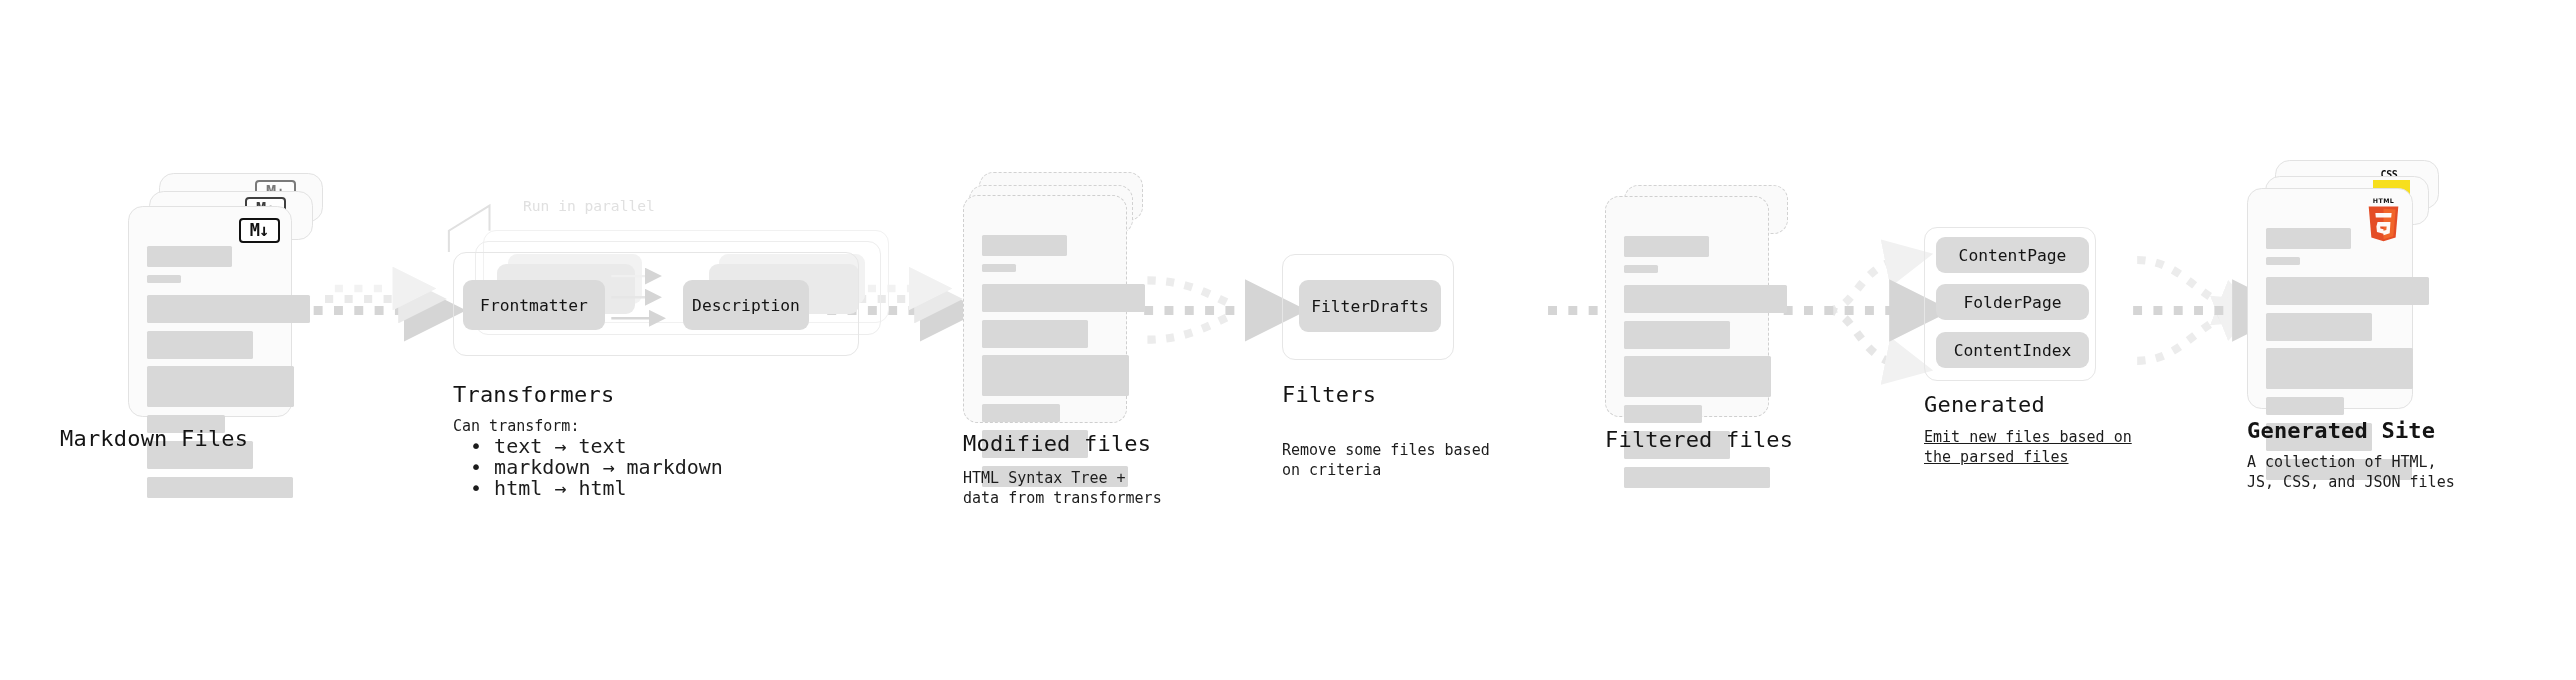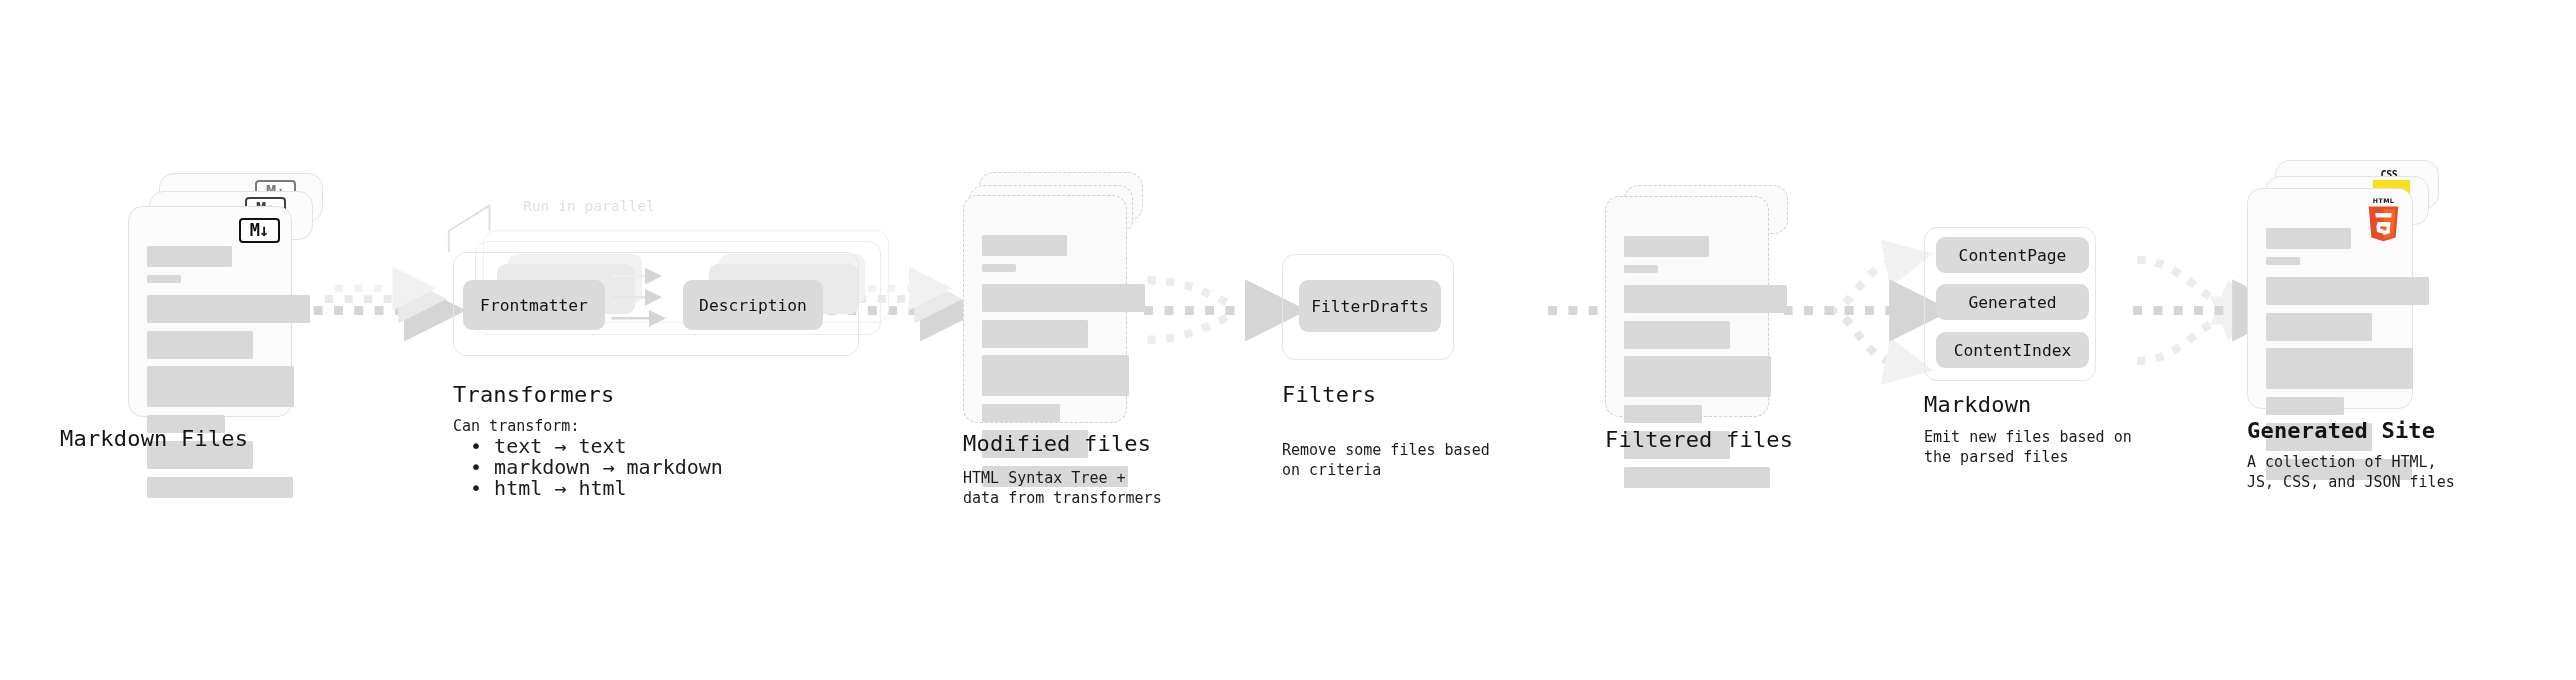--- a/index.html
+++ b/index.html
@@ -184,21 +184,21 @@
     <div class="chip ghostchip" style="left:709px; top:264px; width:150px; height:50px; background:#eaeaea;"></div>
 
     <svg style="position:absolute; left:611px; top:268px; width:98px; height:69px;" viewBox="0 0 120 85" width="98" height="69">
       <line x1="0" y1="10" x2="45" y2="10" stroke="#f0f0f0" stroke-width="3" marker-end="url(#ah)"></line>
       <line x1="0" y1="36" x2="45" y2="36" stroke="#e6e6e6" stroke-width="3" marker-end="url(#ah)"></line>
       <line x1="0" y1="62" x2="50" y2="62" stroke="#d6d6d6" stroke-width="3" marker-end="url(#ah)"></line>
     </svg>
 
     <div class="groupbox" style="left:453px; top:252px; width:406px; height:104px;"></div>
     <div class="chip" style="left:463px; top:280px; width:142px; height:50px;">Frontmatter</div>
-    <div class="chip" style="left:683px; top:280px; width:140px; height:50px;">Description</div>
+    <div class="chip" style="left:683px; top:280px; width:126px; height:50px;">Description</div>
 
     <div class="title" style="left:453px; top:382px;">Transformers</div>
     <div class="subtitle" style="left:453px; top:416px;">Can transform:</div>
     <ul style="position:absolute; left:470px; top:436px; list-style:none; font-size:20px; line-height:21px; color:#1c1c1c;">
       <li><span style="color:#1c1c1c;">•&nbsp;</span><span>text → text</span></li>
       <li><span style="color:#1c1c1c;">•&nbsp;</span><span>markdown → markdown</span></li>
       <li><span style="color:#1c1c1c;">•&nbsp;</span><span>html → html</span></li>
     </ul>
   </div>
 
@@ -242,25 +242,25 @@
         <div class="bar" style="top: 234px; width: 106px; height: 28px;"></div>
         <div class="bar" style="top: 270px; width: 146px; height: 21px;"></div>
       </div>
 
     <div class="title" style="left:1605px; top:427px;">Filtered files</div>
   </div>
 
   <div>
     <div class="groupbox" style="left:1924px; top:227px; width:172px; height:154px;"></div>
     <div class="chip" style="left:1936px; top:237px; width:153px; height:36px;">ContentPage</div>
-    <div class="chip" style="left:1936px; top:284px; width:153px; height:36px;">Generated</div>
+    <div class="chip" style="left:1936px; top:284px; width:153px; height:36px;">FolderPage</div>
     <div class="chip" style="left:1936px; top:332px; width:153px; height:36px;">ContentIndex</div>
 
-    <div class="title" style="left:1924px; top:392px;">Markdown</div>
-    <div class="subtitle" style="left:1924px; top:427px;">Emit new files based on
+    <div class="title" style="left:1924px; top:392px;">Generated</div>
+    <div class="subtitle" style="left:1924px; top:427px;text-decoration:underline;">Emit new files based on
 the parsed files</div>
   </div>
 
   <div>
     <div class="ghost" style="left:2275px; top:160px; width:164px; height:49px;"></div>
     <div class="cssbadge" style="left:2371px; top:176px;">
       <span class="t">CSS</span>
     </div>
 
     <div class="ghost" style="left:2265px; top:176px; width:164px; height:49px;"></div>

